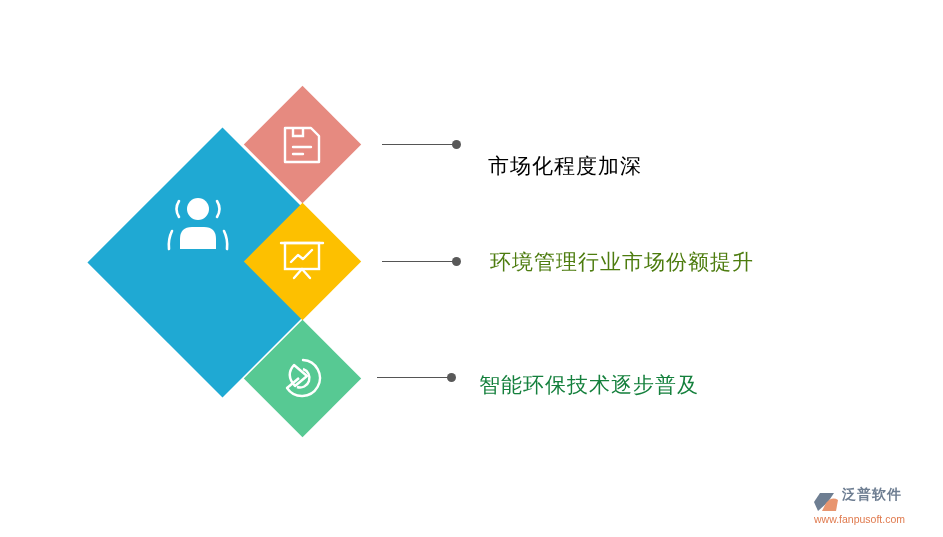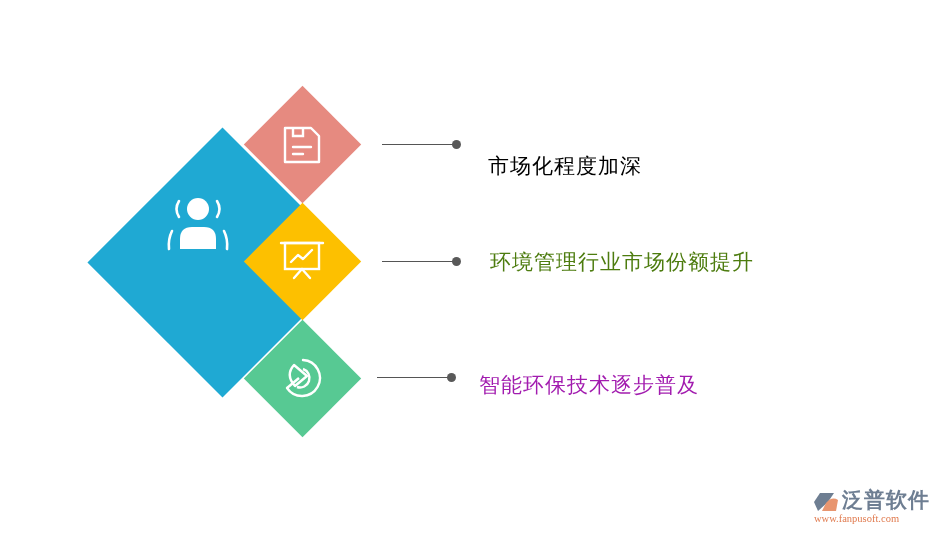--- a/index.html
+++ b/index.html
@@ -4,22 +4,22 @@
 <style>
   html, body { margin:0; padding:0; }
   body { width:943px; height:537px; background:#ffffff; position:relative; overflow:hidden;
          font-family:"DejaVu Sans", "Liberation Sans", sans-serif; }
   .diamond { position:absolute; transform:rotate(45deg); }
   .icon { position:absolute; }
   .connector { position:absolute; height:1px; background:#555555; }
   .dot { position:absolute; width:9px; height:9px; border-radius:50%; background:#595959; }
   .label { position:absolute; font-size:21px; white-space:nowrap; letter-spacing:1px; }
   .logo { position:absolute; left:812px; top:489px; width:125px; height:40px; }
-  .logo-text { position:absolute; left:30px; top:-3px; font-size:21px; color:#6e7e92; letter-spacing:1px; font-weight:bold; }
-  .logo-url { position:absolute; left:2px; top:24px; font-family:Liberation Serif, serif; font-size:10.5px; color:#e07a4e; white-space:nowrap; }
+  .logo-text { position:absolute; left:30px; top:-3px; font-size:14px; color:#6e7e92; letter-spacing:1px; font-weight:bold; }
+  .logo-url { position:absolute; left:2px; top:24px; font-family:Liberation Sans, sans-serif; font-size:10.5px; color:#e07a4e; white-space:nowrap; }
 </style>
 </head>
 <body>
 
 <div class="diamond" style="left:127px;top:167px;width:191px;height:191px;background:#1fa9d3;"></div>
 
 <svg class="icon" style="left:164px;top:193px;" width="68" height="62" viewBox="0 0 68 62">
   <circle cx="34" cy="16" r="11" fill="#ffffff"></circle>
   <path d="M16 56 L16 46 Q16 34 28 34 L40 34 Q52 34 52 46 L52 56 Z" fill="#ffffff"></path>
   <path d="M15 8 Q10 16 15 24" stroke="#ffffff" stroke-width="2.6" fill="none" stroke-linecap="round"></path>
@@ -56,21 +56,21 @@
 <div class="connector" style="left:382px;top:144px;width:74px;"></div>
 <div class="dot" style="left:452px;top:140px;"></div>
 <div class="label" style="left:488px;top:152px;color:#000000;">市场化程度加深</div>
 
 <div class="connector" style="left:382px;top:261px;width:74px;"></div>
 <div class="dot" style="left:452px;top:257px;"></div>
 <div class="label" style="left:490px;top:248px;color:#4d7c0f;">环境管理行业市场份额提升</div>
 
 <div class="connector" style="left:377px;top:377px;width:74px;"></div>
 <div class="dot" style="left:447px;top:373px;"></div>
-<div class="label" style="left:479px;top:371px;color:#a21caf;">智能环保技术逐步普及</div>
+<div class="label" style="left:479px;top:371px;color:#15803d;">智能环保技术逐步普及</div>
 
 <div class="logo">
   <svg style="position:absolute;left:2px;top:3px;" width="26" height="20" viewBox="0 0 26 20">
     <path d="M6 1 L20 1 L14 10 L4 19 L0 10 Z" fill="#6e7e92"></path>
     <path d="M12 11 Q18 4 24 8 L22 19 L8 19 Z" fill="#e8956f"></path>
   </svg>
   <span class="logo-text">泛普软件</span>
   <span class="logo-url">www.fanpusoft.com</span>
 </div>
 

